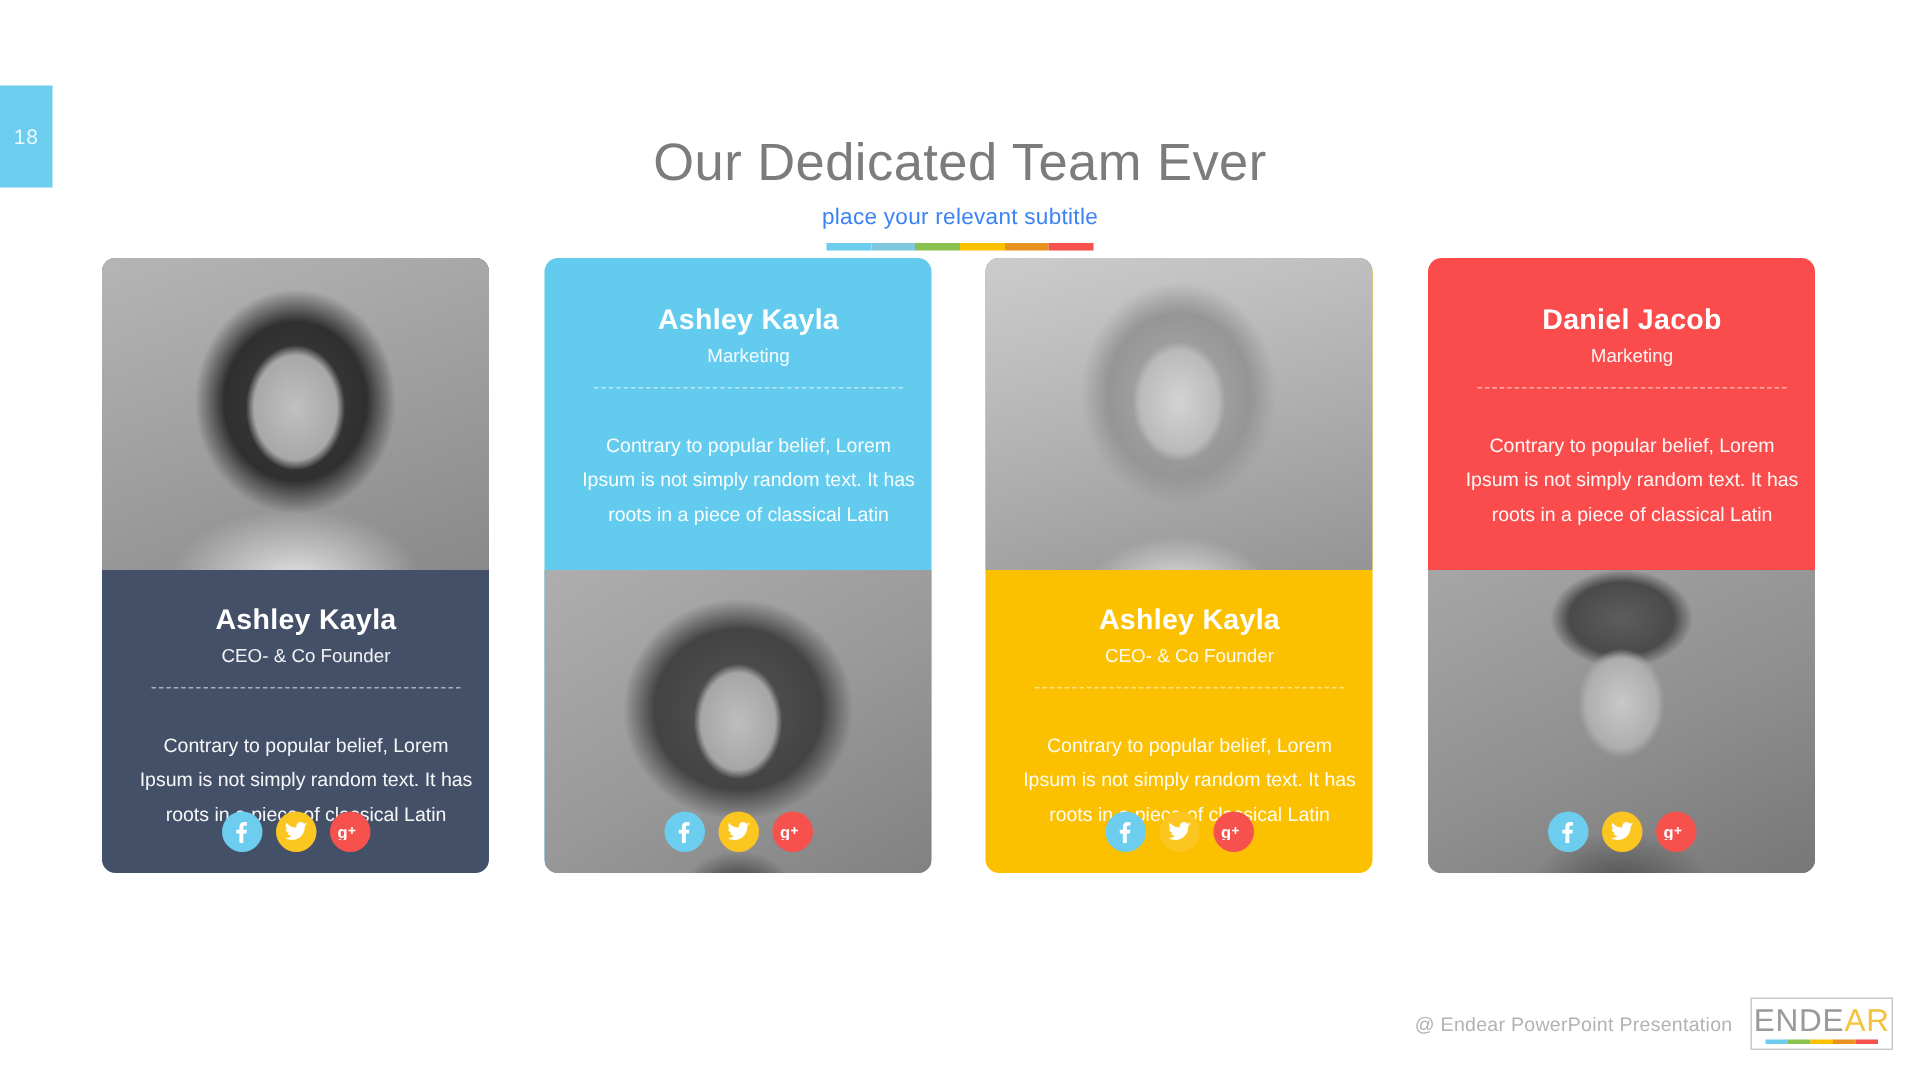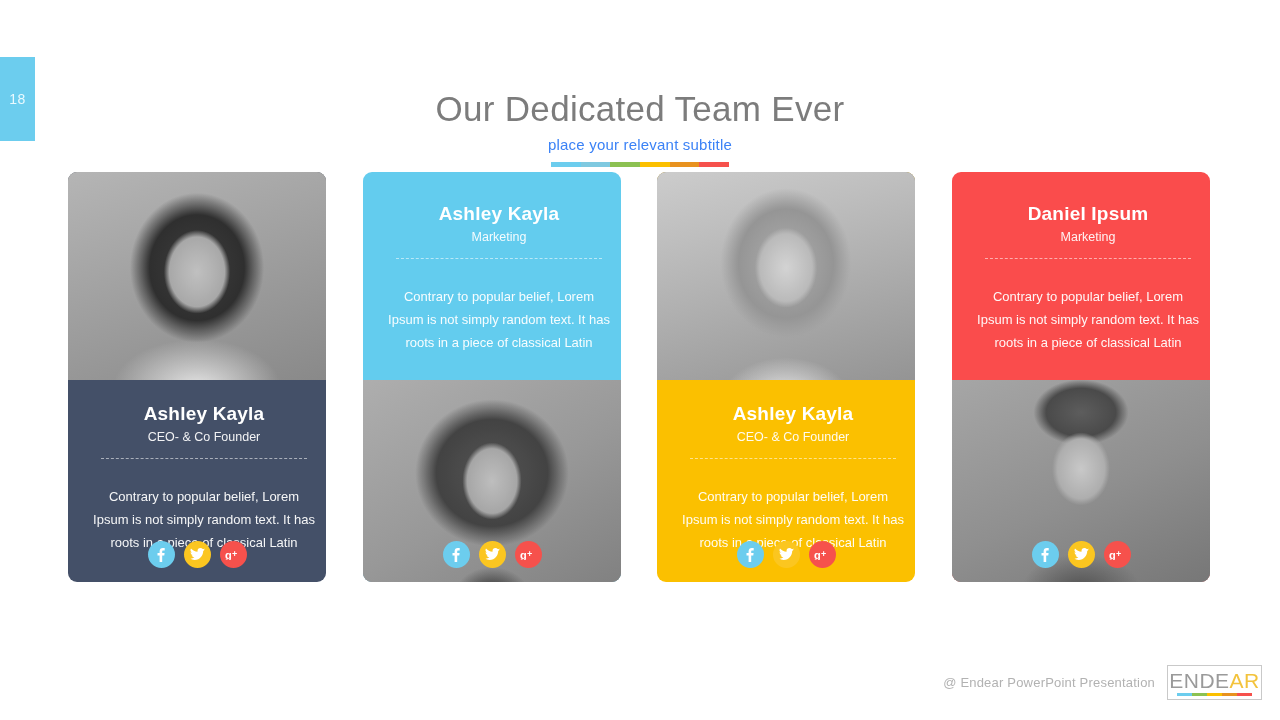--- a/index.html
+++ b/index.html
@@ -18,21 +18,21 @@
     height: 720px;
     background: #ffffff;
   }
 
   
   .page-badge {
     position: absolute;
     left: 0;
     top: 57px;
     width: 35px;
-    height: 84px;
+    height: 68px;
     background: #6ccdee;
     color: #eafaff;
     font-size: 14px;
     display: flex;
     align-items: center;
     justify-content: center;
     letter-spacing: 0.5px;
   }
 
   
@@ -353,21 +353,21 @@
                 <text x="7" y="7.5" font-family="Liberation Sans, sans-serif" font-size="9" font-weight="bold" fill="#fff">+</text>
               </svg>
           </div>
         </div>
       </div>
     </div>
 
     <div class="card c4 reversed">
       <div class="card-inner theme-red">
         <div class="info" style="flex:0 0 208px;padding-top:30px;">
-          <div class="person-name">Daniel Ipsum</div>
+          <div class="person-name">Daniel Jacob</div>
           <div class="person-role">Marketing</div>
           <div class="divider"></div>
           <div class="person-desc">Contrary to popular belief, Lorem Ipsum is not simply random text. It has roots in a piece of classical Latin</div>
         </div>
         <div class="photo" style="flex:1 1 auto;height:auto;">
           <div class="ph-img" style="background:
                  radial-gradient(ellipse 38px 48px at 50% 44%, #d3c6b8 0%, #bbac9c 62%, rgba(187,172,156,0) 76%),
                  radial-gradient(ellipse 58px 40px at 50% 16%, #6f5a42 0%, #5b4733 60%, rgba(91,71,51,0) 82%),
                  radial-gradient(ellipse 78px 48px at 50% 104%, #55504b 0%, rgba(85,80,75,0) 76%),
                  linear-gradient(155deg, #aaa6a1 0%, #938e89 55%, #7b7772 100%);"></div>

